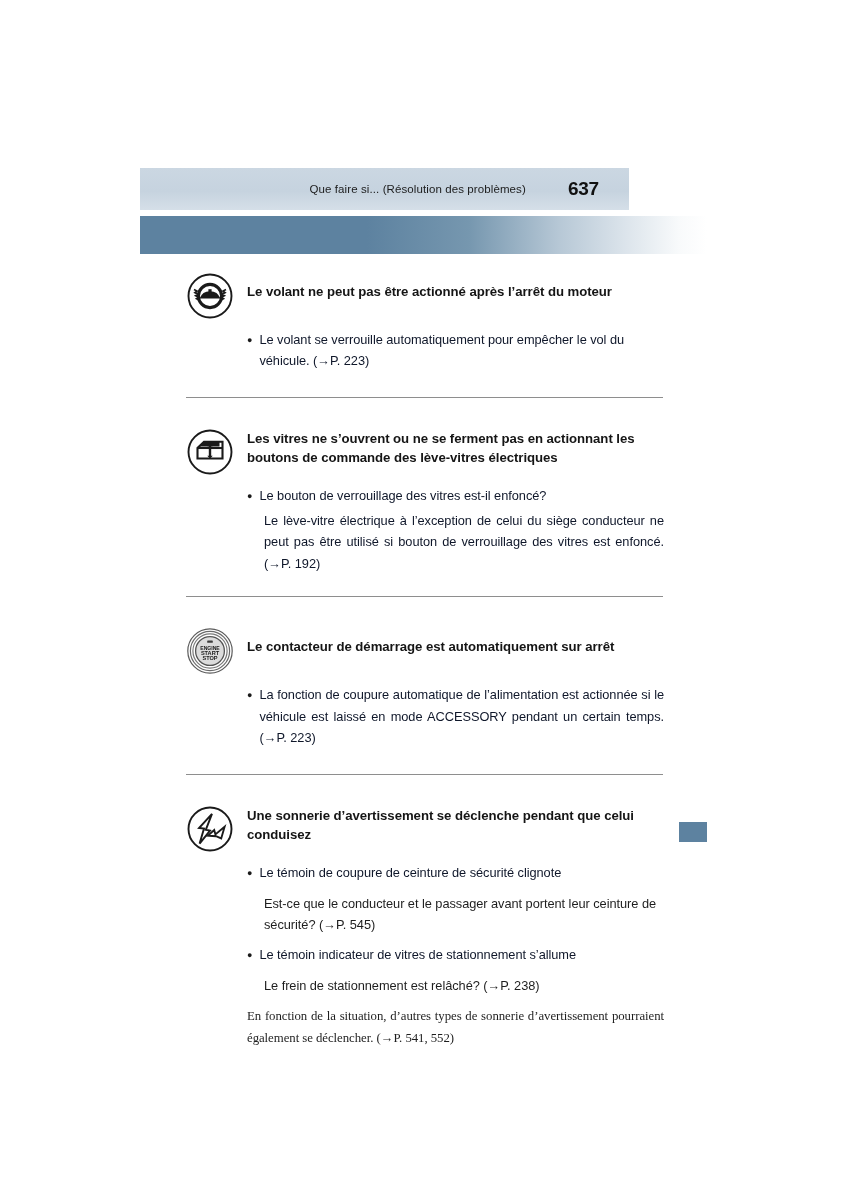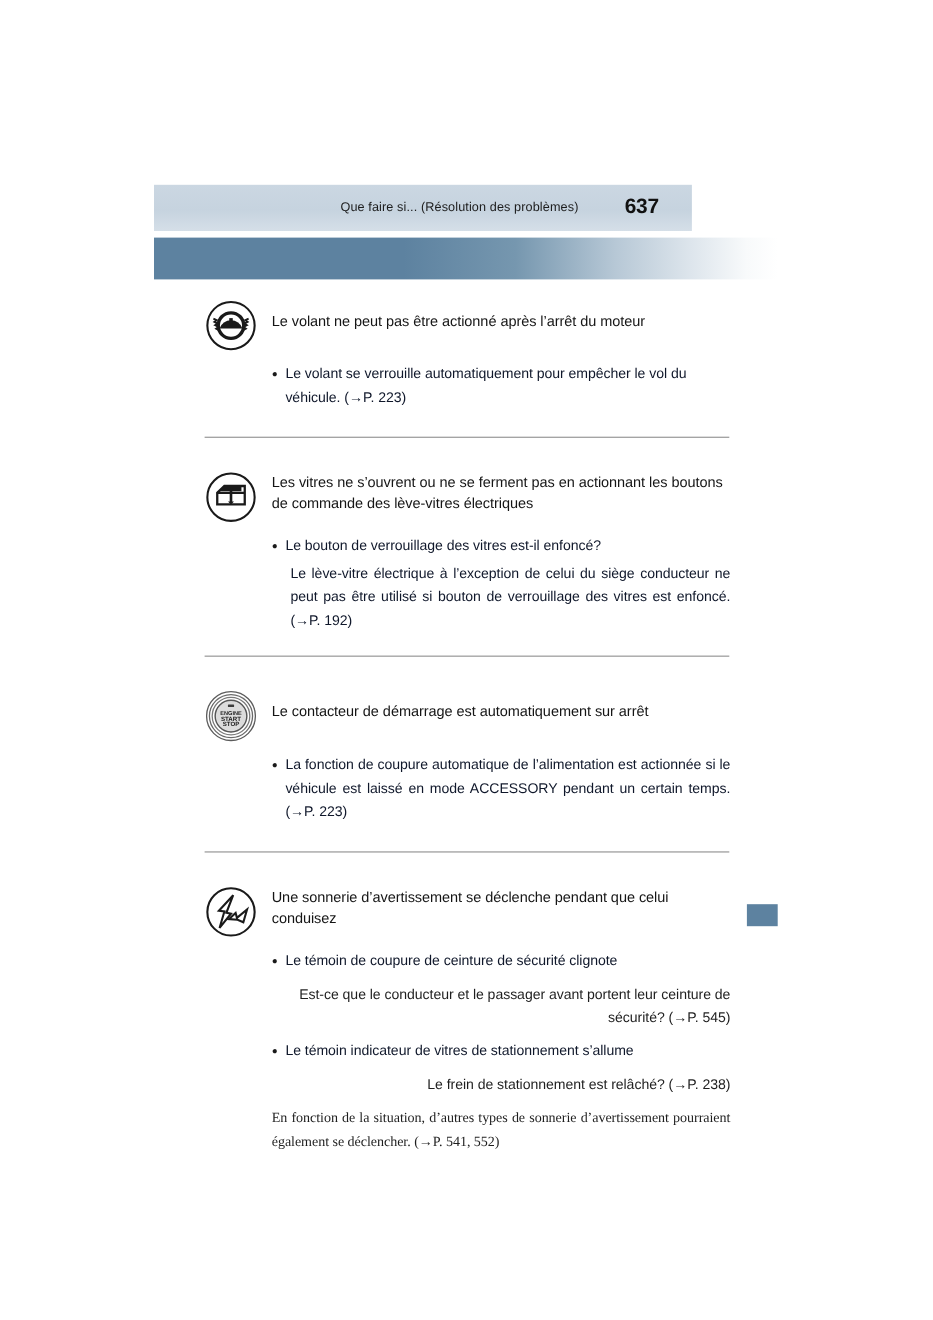--- a/index.html
+++ b/index.html
@@ -89,21 +89,21 @@
     height: 48px;
     margin-right: 13px;
     display: flex;
     align-items: center;
     justify-content: center;
   }
   .icon-wrap svg { display: block; }
 
   .section-title {
     font-size: 13.2px;
-    font-weight: normal;
+    font-weight: bold;
     line-height: 1.46;
     letter-spacing: -0.05px;
     color: #151515;
     padding-top: 10px;
     max-width: 418px;
   }
   .section-title.two-line { padding-top: 1px; }
 
   .section-body {
     margin-left: 61px;
@@ -130,21 +130,20 @@
   }
   .bullet-text.justify { text-align: justify; }
 
   .sub-text {
     font-size: 12.8px;
     line-height: 1.68;
     color: #1e1e1e;
     letter-spacing: -0.05px;
     margin-left: 17px;
     margin-top: 9px;
-    text-align: right;
   }
 
   .note-text {
     font-size: 12.8px;
     line-height: 1.68;
     color: #1e1e1e;
     letter-spacing: -0.05px;
     margin-top: 10px;
     font-family: Liberation Serif, serif;
   }

